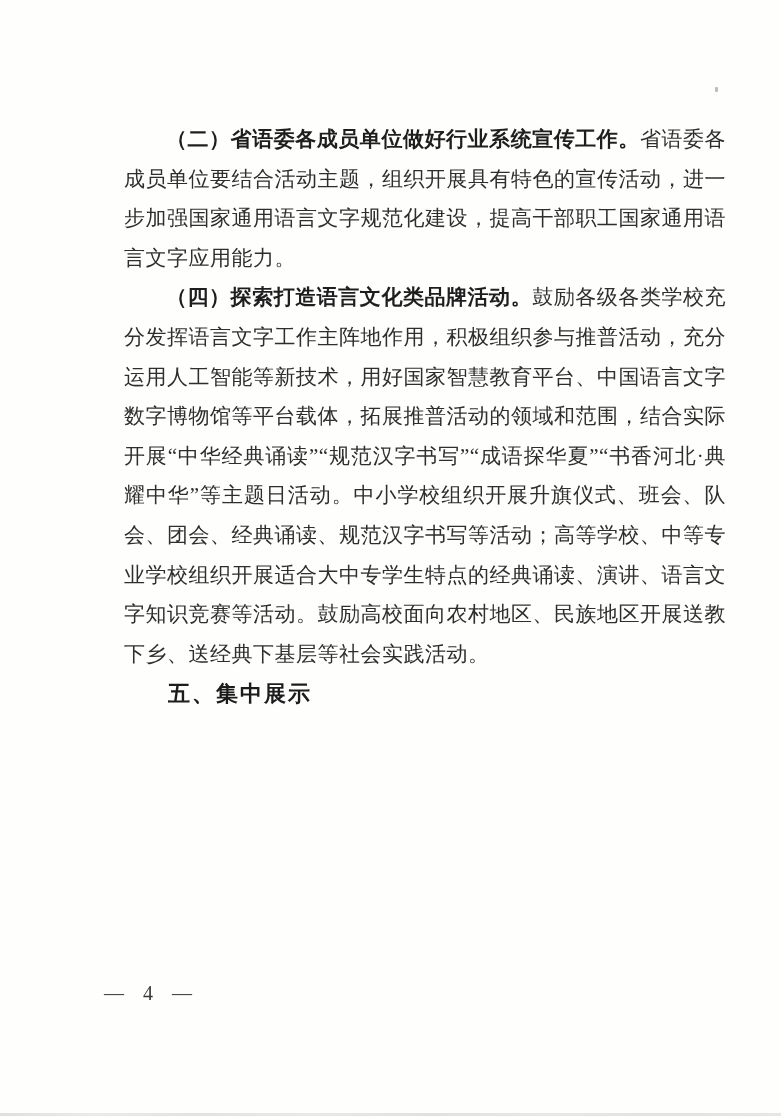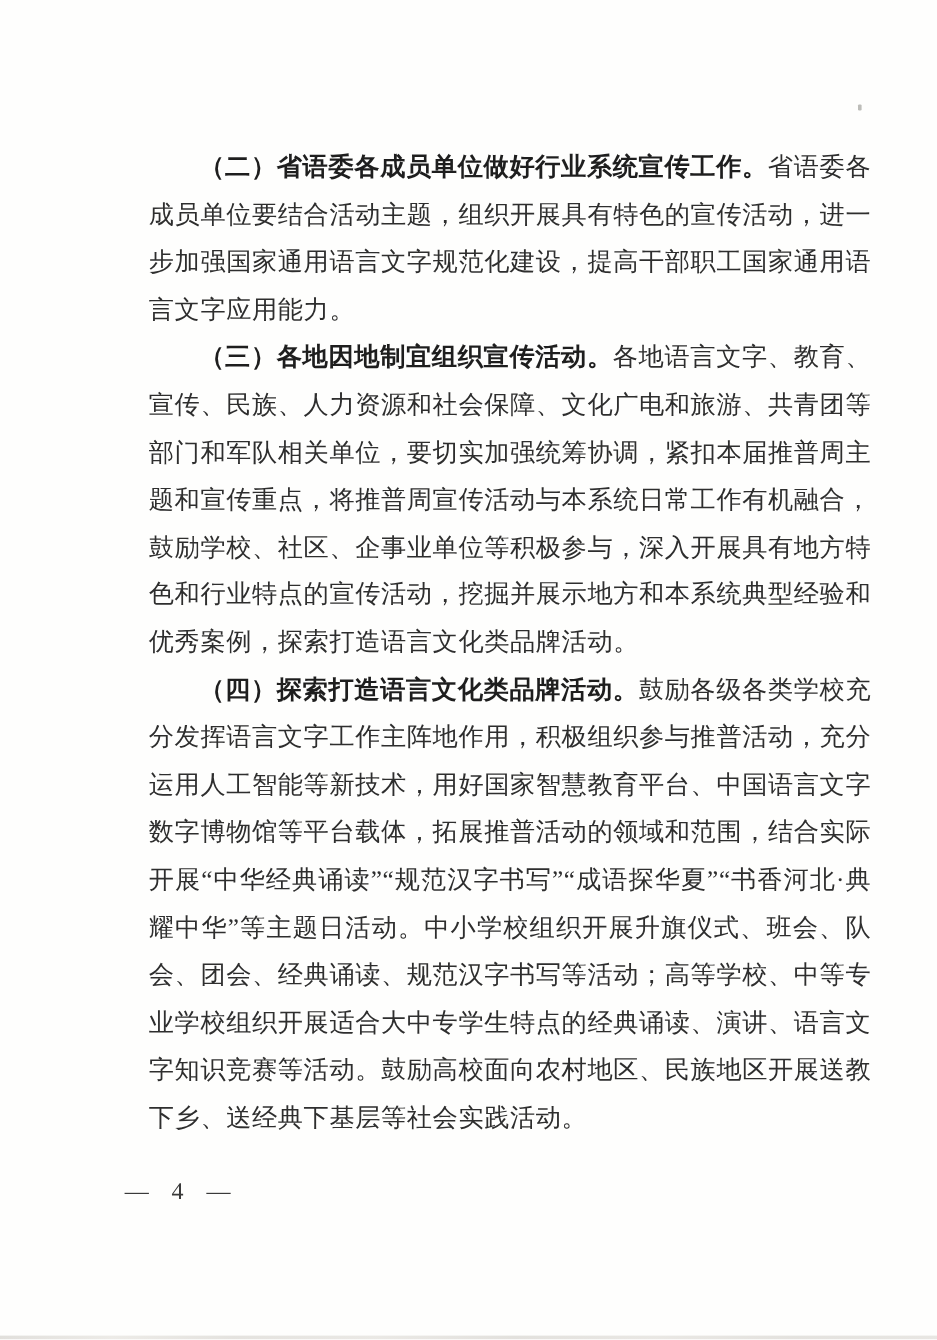--- a/index.html
+++ b/index.html
@@ -81,24 +81,24 @@
 <body>
 
 <div class="page">
 
   <div class="scan-speck"></div>
 
   <main class="content">
 
     <p class="para"><span class="lead">（二）省语委各成员单位做好行业系统宣传工作。</span><span>省语委各成员单位要结合活动主题，组织开展具有特色的宣传活动，进一步加强国家通用语言文字规范化建设，提高干部职工国家通用语言文字应用能力。</span></p>
 
-    <p class="para"><span class="lead">（三）各地因地制宜组织宣传活动。</span><span>各地语言文字、教育、宣传、民族、人力资源和社会保障、文化广电和旅游、共青团等部门和军队相关单位，要切实加强统筹协调，紧扣本届推普周主题和宣传重点，将推普周宣传活动与本系统日常工作有机融合，鼓励学校、社区、企事业单位等积极参与，深入开展具有地方特色和行业特点的宣传活动，挖掘并展示地方和本系统典型经验和优秀案例，探索打造语言文化类品牌活动。</span></p>
 
     <p class="para"><span class="lead">（四）探索打造语言文化类品牌活动。</span><span>鼓励各级各类学校充分发挥语言文字工作主阵地作用，积极组织参与推普活动，充分运用人工智能等新技术，用好国家智慧教育平台、中国语言文字数字博物馆等平台载体，拓展推普活动的领域和范围，结合实际开展“中华经典诵读”“规范汉字书写”“成语探华夏”“书香河北·典耀中华”等主题日活动。中小学校组织开展升旗仪式、班会、队会、团会、经典诵读、规范汉字书写等活动；高等学校、中等专业学校组织开展适合大中专学生特点的经典诵读、演讲、语言文字知识竞赛等活动。鼓励高校面向农村地区、民族地区开展送教下乡、送经典下基层等社会实践活动。</span></p>
 
+    <h2 class="heading">五、集中展示</h2>
 
   </main>
 
   <div class="footer">— 4 —</div>
 
   <div class="scan-edge"></div>
 
 </div>
 
 </body></html>

